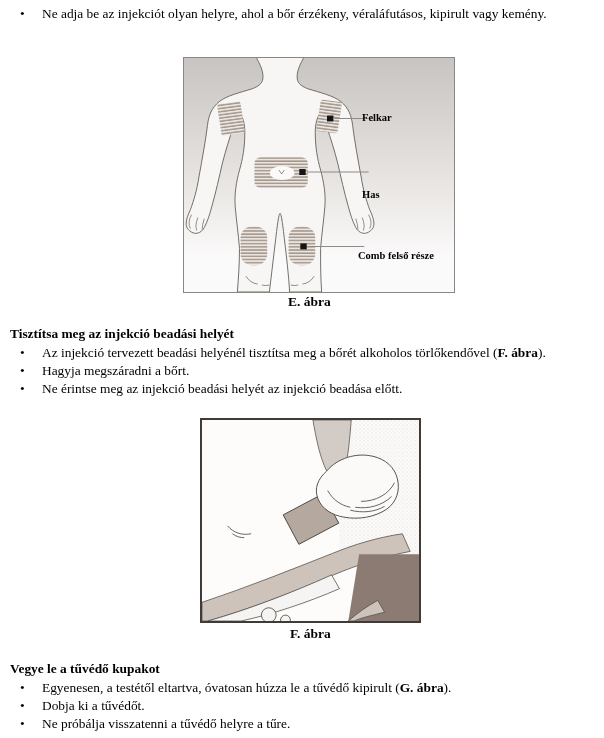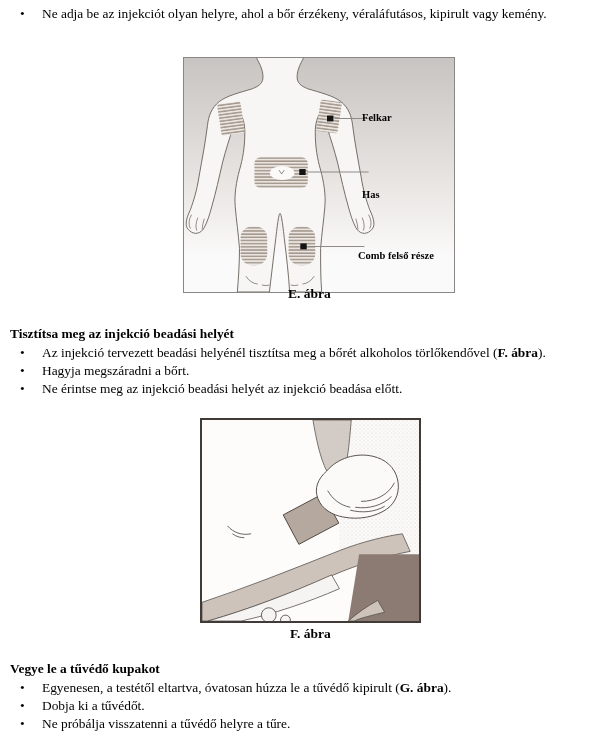--- a/index.html
+++ b/index.html
@@ -100,21 +100,21 @@
     <g stroke="#8e8a86" stroke-width="1" fill="none">
       <path d="M 141,61 H 173"></path>
         <path d="M 115,115 H 173"></path>
         <path d="M 116,190 H 169"></path>
     </g>
   </svg>
   <div class="flabel" id="lbl-felkar">Felkar</div>
   <div class="flabel" id="lbl-has">Has</div>
   <div class="flabel" id="lbl-comb">Comb felső része</div>
 </div>
-<div class="cap" style="left:183px;top:285px;width:253px">E. ábra</div>
+<div class="cap" style="left:183px;top:293px;width:253px">E. ábra</div>
 
 <div class="hd" style="top:325px">Tisztítsa meg az injekció beadási helyét</div>
 <div class="li" style="top:344px">
   <span class="bm">•</span>
   <span class="lt"><span>Az injekció tervezett beadási helyénél tisztítsa meg a bőrét alkoholos törlőkendővel (</span><b>F. ábra</b><span>).</span></span>
 </div>
 <div class="li" style="top:362px">
   <span class="bm">•</span>
   <span class="lt"><span>Hagyja megszáradni a bőrt.</span></span>
 </div>

